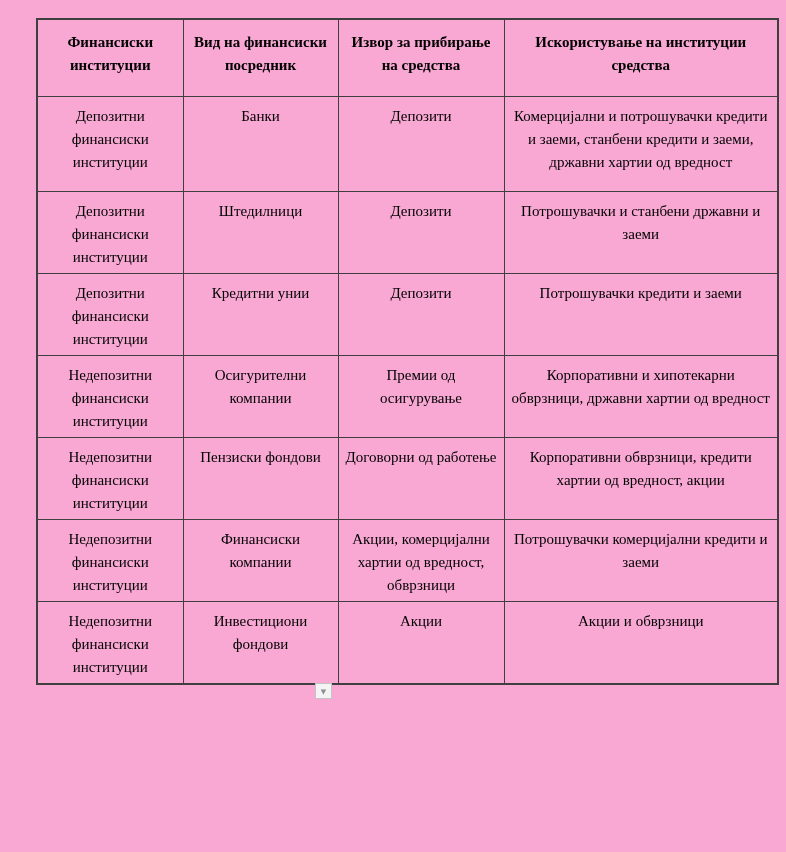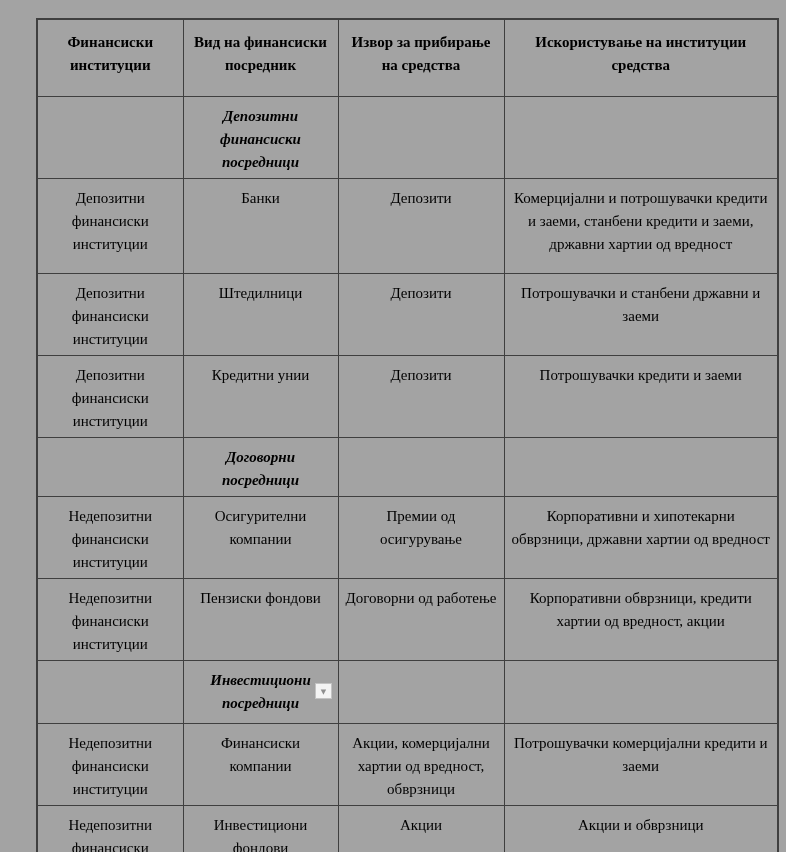--- a/index.html
+++ b/index.html
@@ -4,21 +4,21 @@
 <style>
   html, body {
     margin: 0;
     padding: 0;
     background: #ffffff;
   }
   .page {
     position: relative;
     width: 786px;
     height: 852px;
-    background: #a3a3a3;
+    background: #f9a8d4;
     font-family: "Liberation Serif", "DejaVu Serif", serif;
     color: #000000;
     overflow: hidden;
   }
   table.fin-table {
     position: absolute;
     left: 36px;
     top: 18px;
     width: 741px;
     border-collapse: collapse;
@@ -79,73 +79,49 @@
     </colgroup>
     <thead>
       <tr style="height: 77px;">
           <th>Финансиски институции</th>
           <th>Вид на финансиски посредник</th>
           <th>Извор за прибирање на средства</th>
           <th>Искористување на институции средства</th>
         </tr>
     </thead>
     <tbody>
-        <tr style="height: 75px;">
-          <td></td>
-          <td>
-            <div class="section-title">Депозитни финансиски посредници</div>
-          </td>
-          <td></td>
-          <td></td>
-        </tr>
         <tr style="height: 95px;">
           <td>Депозитни финансиски институции</td>
           <td>Банки</td>
           <td>Депозити</td>
           <td>Комерцијални и потрошувачки кредити и заеми, станбени кредити и заеми, државни хартии од вредност</td>
         </tr>
         <tr style="height: 80px;">
           <td>Депозитни финансиски институции</td>
           <td>Штедилници</td>
           <td>Депозити</td>
           <td>Потрошувачки и станбени државни и заеми</td>
         </tr>
         <tr style="height: 75px;">
           <td>Депозитни финансиски институции</td>
           <td>Кредитни унии</td>
           <td>Депозити</td>
           <td>Потрошувачки кредити и заеми</td>
         </tr>
-        <tr style="height: 50px;">
-          <td></td>
-          <td>
-            <div class="section-title">Договорни посредници</div>
-          </td>
-          <td></td>
-          <td></td>
-        </tr>
         <tr style="height: 80px;">
           <td>Недепозитни финансиски институции</td>
           <td>Осигурителни компании</td>
           <td>Премии од осигурување</td>
           <td>Корпоративни и хипотекарни обврзници, државни хартии од вредност</td>
         </tr>
         <tr style="height: 72px;">
           <td>Недепозитни финансиски институции</td>
           <td>Пензиски фондови</td>
           <td>Договорни од работење</td>
           <td>Корпоративни обврзници, кредити хартии од вредност, акции</td>
-        </tr>
-        <tr style="height: 63px;">
-          <td></td>
-          <td>
-            <div class="section-title">Инвестициони посредници</div>
-          </td>
-          <td></td>
-          <td></td>
         </tr>
         <tr style="height: 77px;">
           <td>Недепозитни финансиски институции</td>
           <td>Финансиски компании</td>
           <td>Акции, комерцијални хартии од вредност, обврзници</td>
           <td>Потрошувачки комерцијални кредити и заеми</td>
         </tr>
         <tr style="height: 71px;">
           <td>Недепозитни финансиски институции</td>
           <td>Инвестициони фондови</td>

